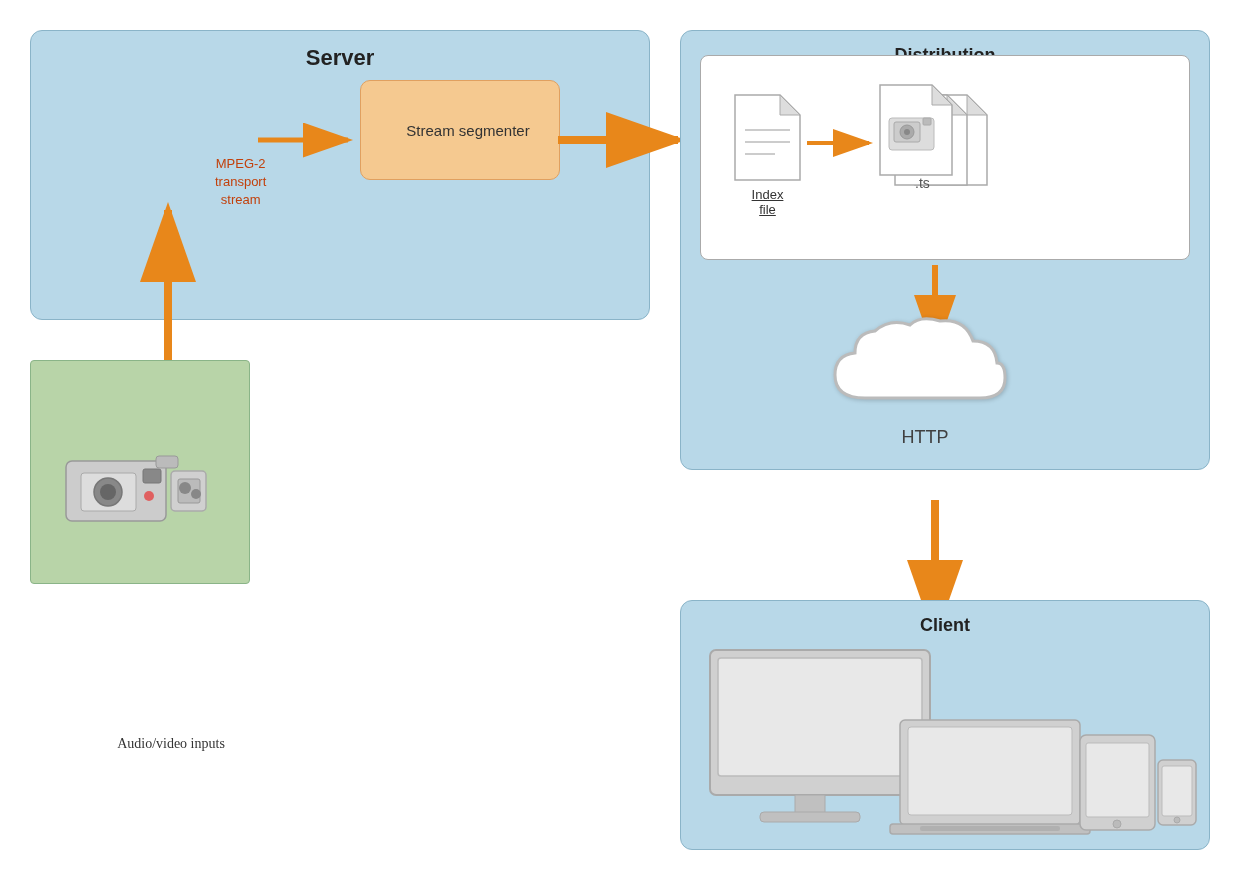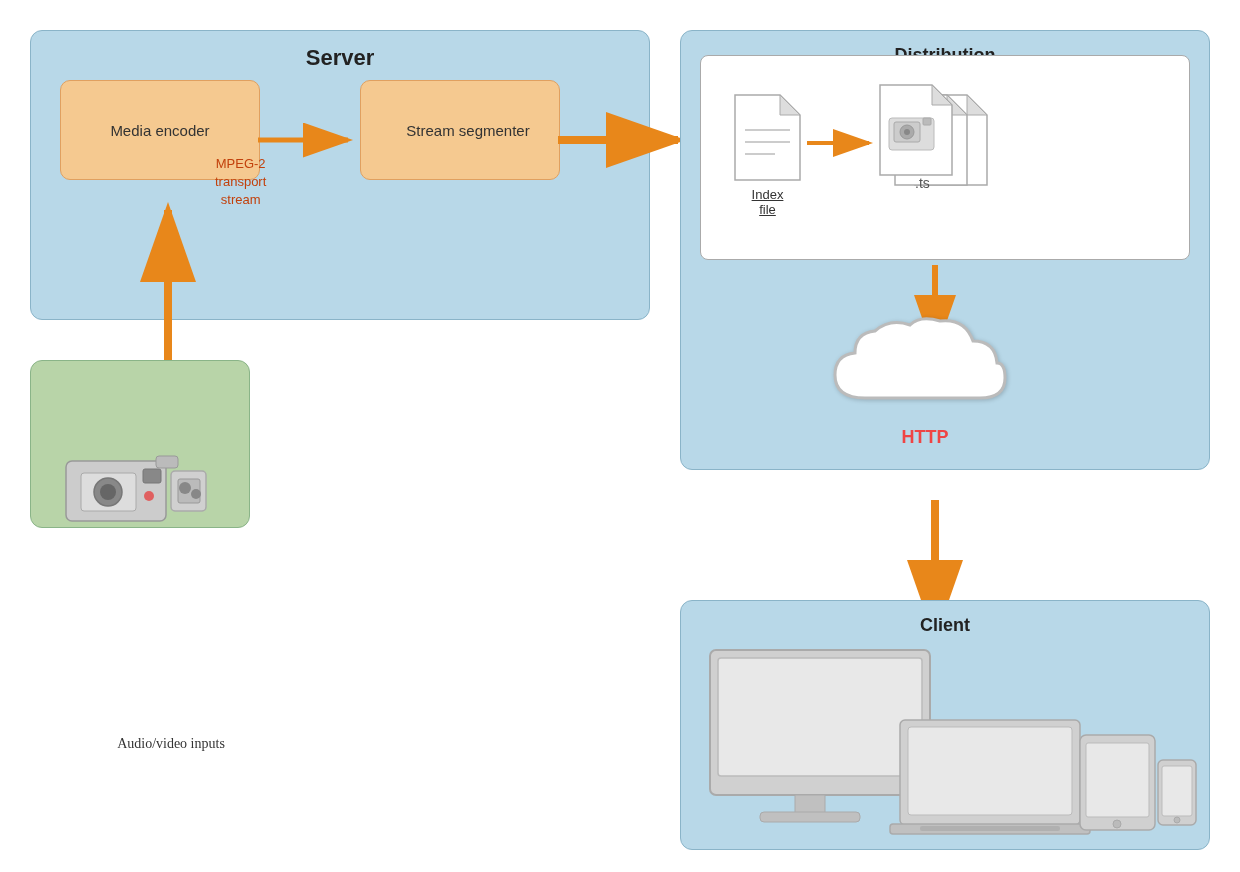--- a/index.html
+++ b/index.html
@@ -37,23 +37,23 @@
       padding-top: 14px;
       color: #222;
     }
 
     
     .av-box {
       position: absolute;
       top: 360px;
       left: 30px;
       width: 220px;
-      height: 168px;
+      height: 224px;
       background: #b8d4a8;
-      border-radius: 12px;
+      border-radius: 4px;
       border: 1.5px solid #8ab488;
       font-family: Liberation Serif, serif;
     }
 
     
     .dist-box {
       position: absolute;
       top: 30px;
       left: 680px;
       width: 530px;
@@ -172,43 +172,40 @@
       top: 310px;
       left: 750px;
       width: 350px;
       height: 140px;
       display: flex;
       flex-direction: column;
       align-items: center;
       justify-content: center;
     }
     .cloud-label {
-      font-weight: bold;
+      font-weight: normal;
       font-size: 18px;
-      color: #ef4444;
+      color: #404040;
       margin-top: 4px;
     }
 
     
     .cloud-svg {
       filter: drop-shadow(1px 1px 2px rgba(0,0,0,0.2));
     }
   </style>
 </head>
 <body>
 
 <div class="diagram-container">
 
   <div class="server-box">
     <div class="server-title">Server</div>
   </div>
 
-  <div class="encoder-box">
-    <span>Media encoder</span>
-  </div>
 
   <div class="segmenter-box">
     <span>Stream segmenter</span>
   </div>
 
   <div class="mpeg-label">
     MPEG-2<br>transport<br>stream
   </div>
 
   <svg class="arrow-svg" style="top:120px;left:258px;width:105px;height:40px;">

